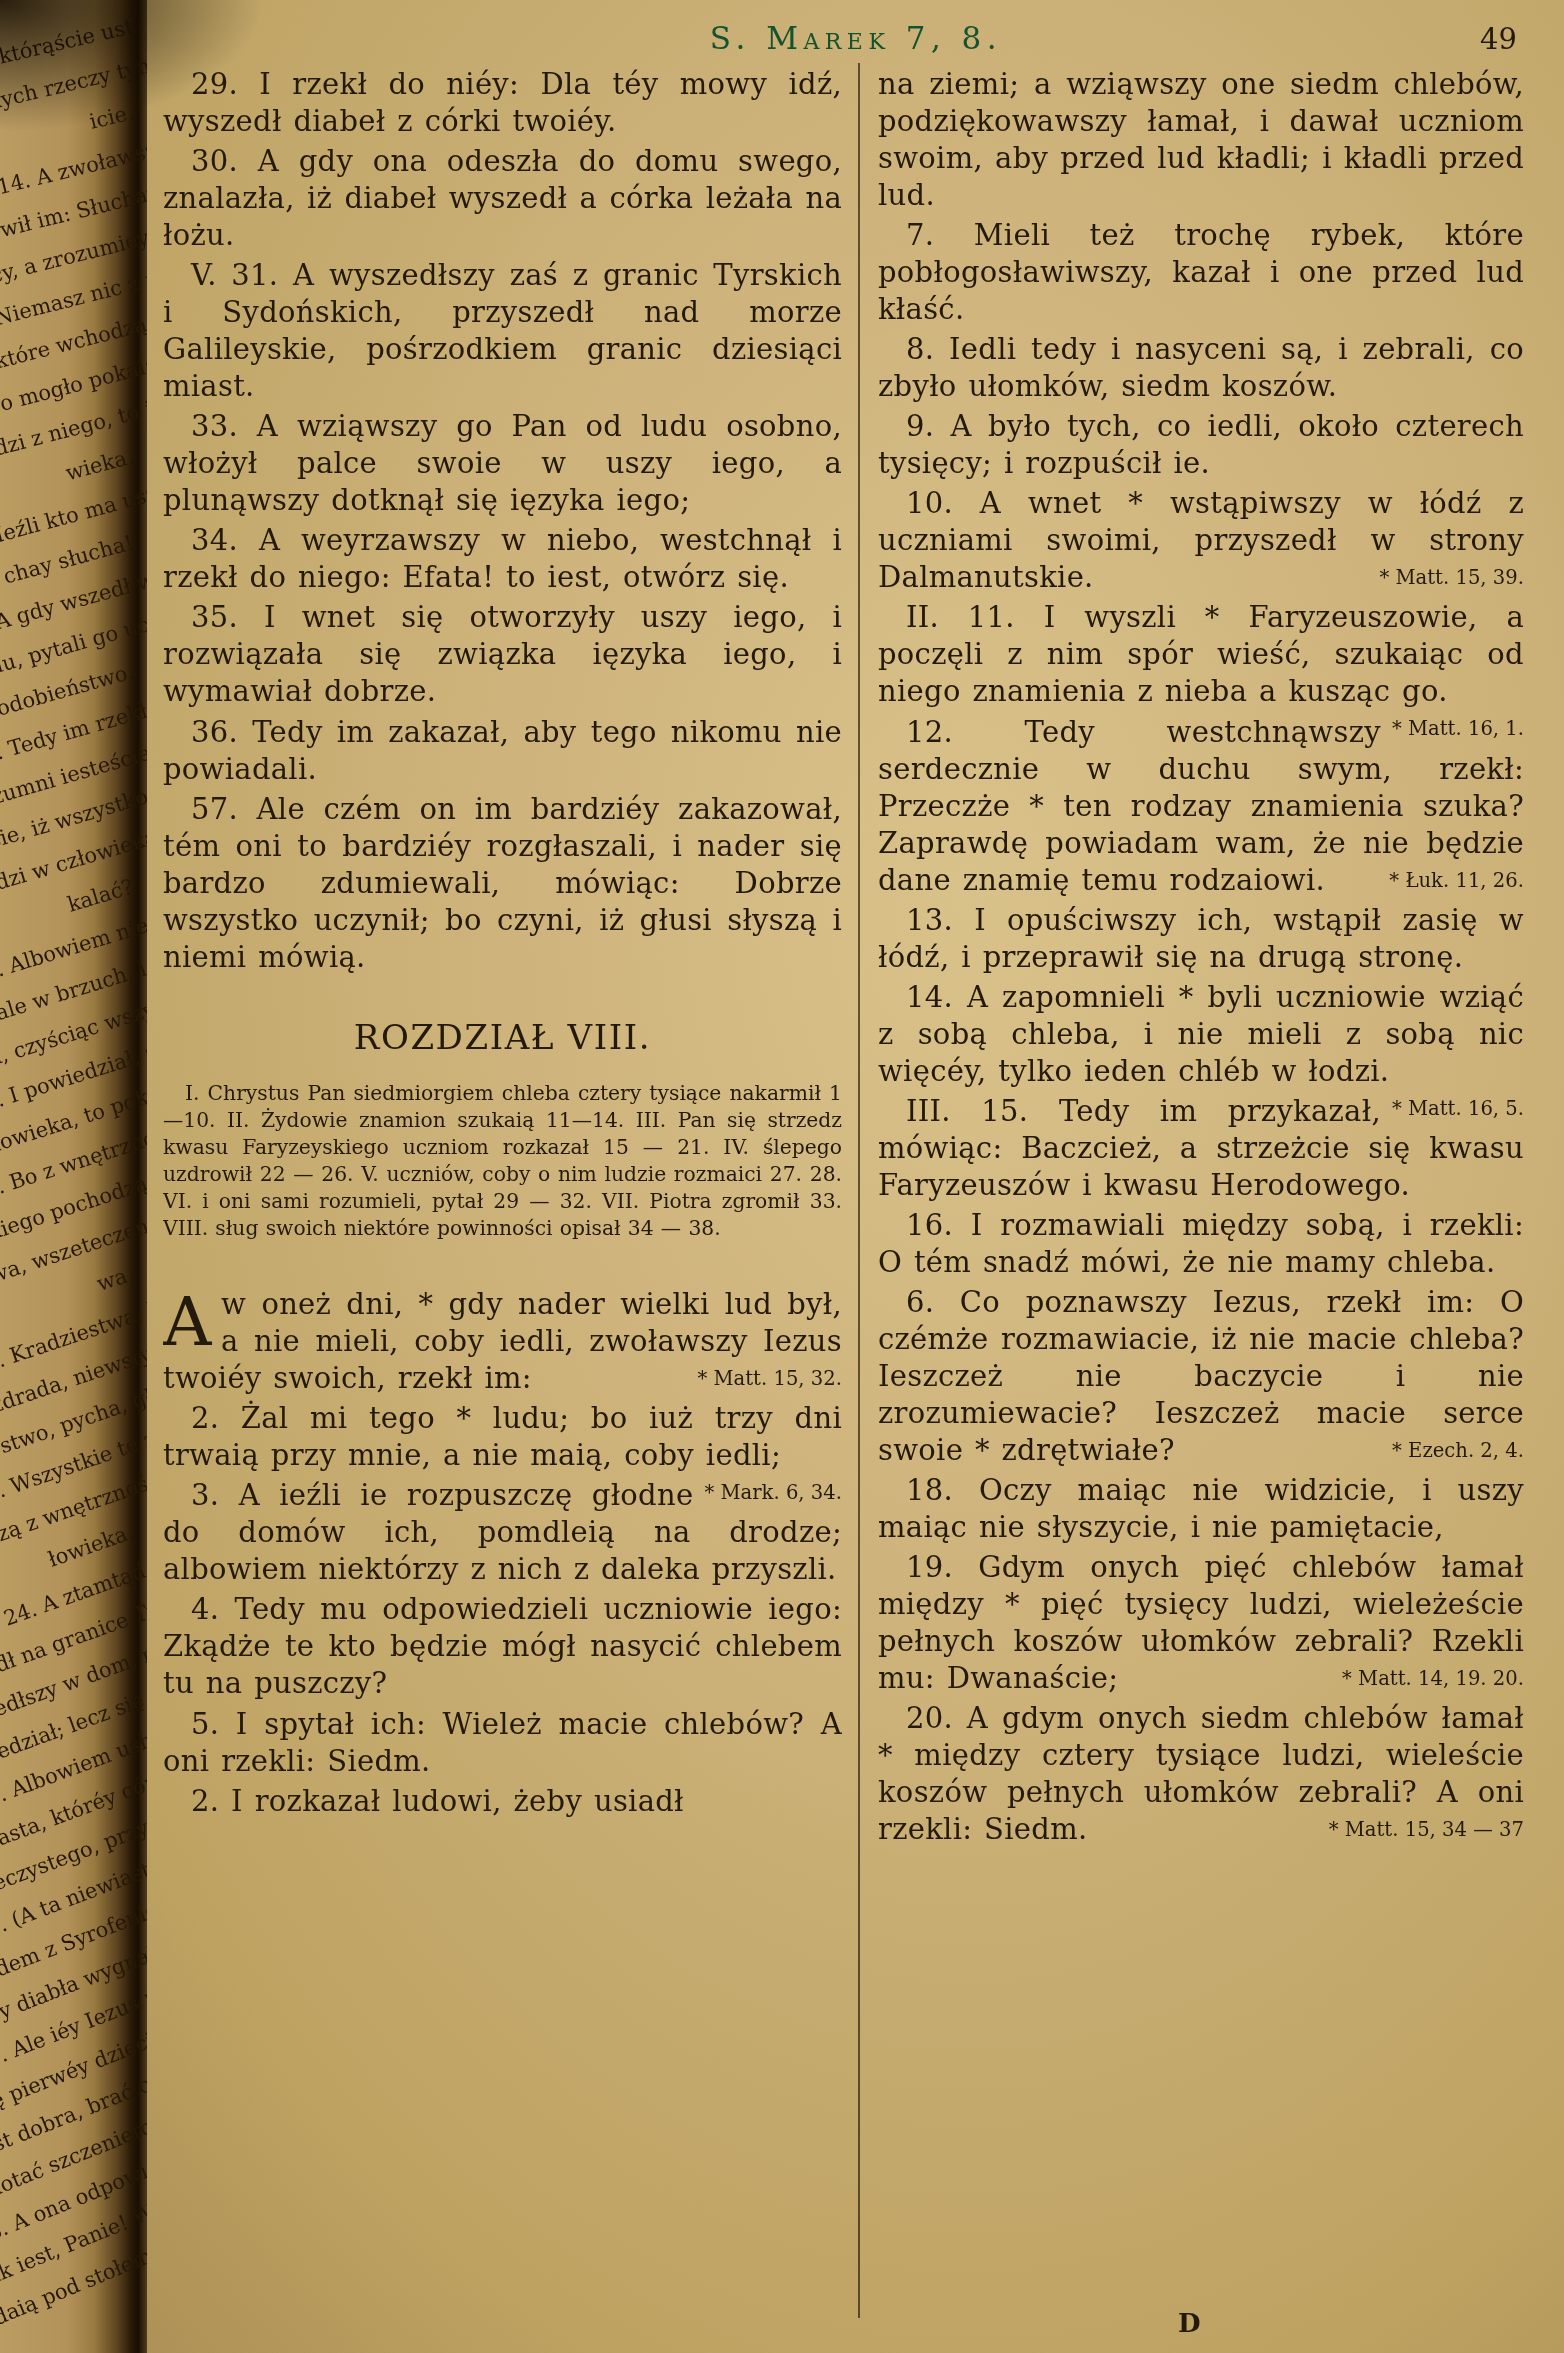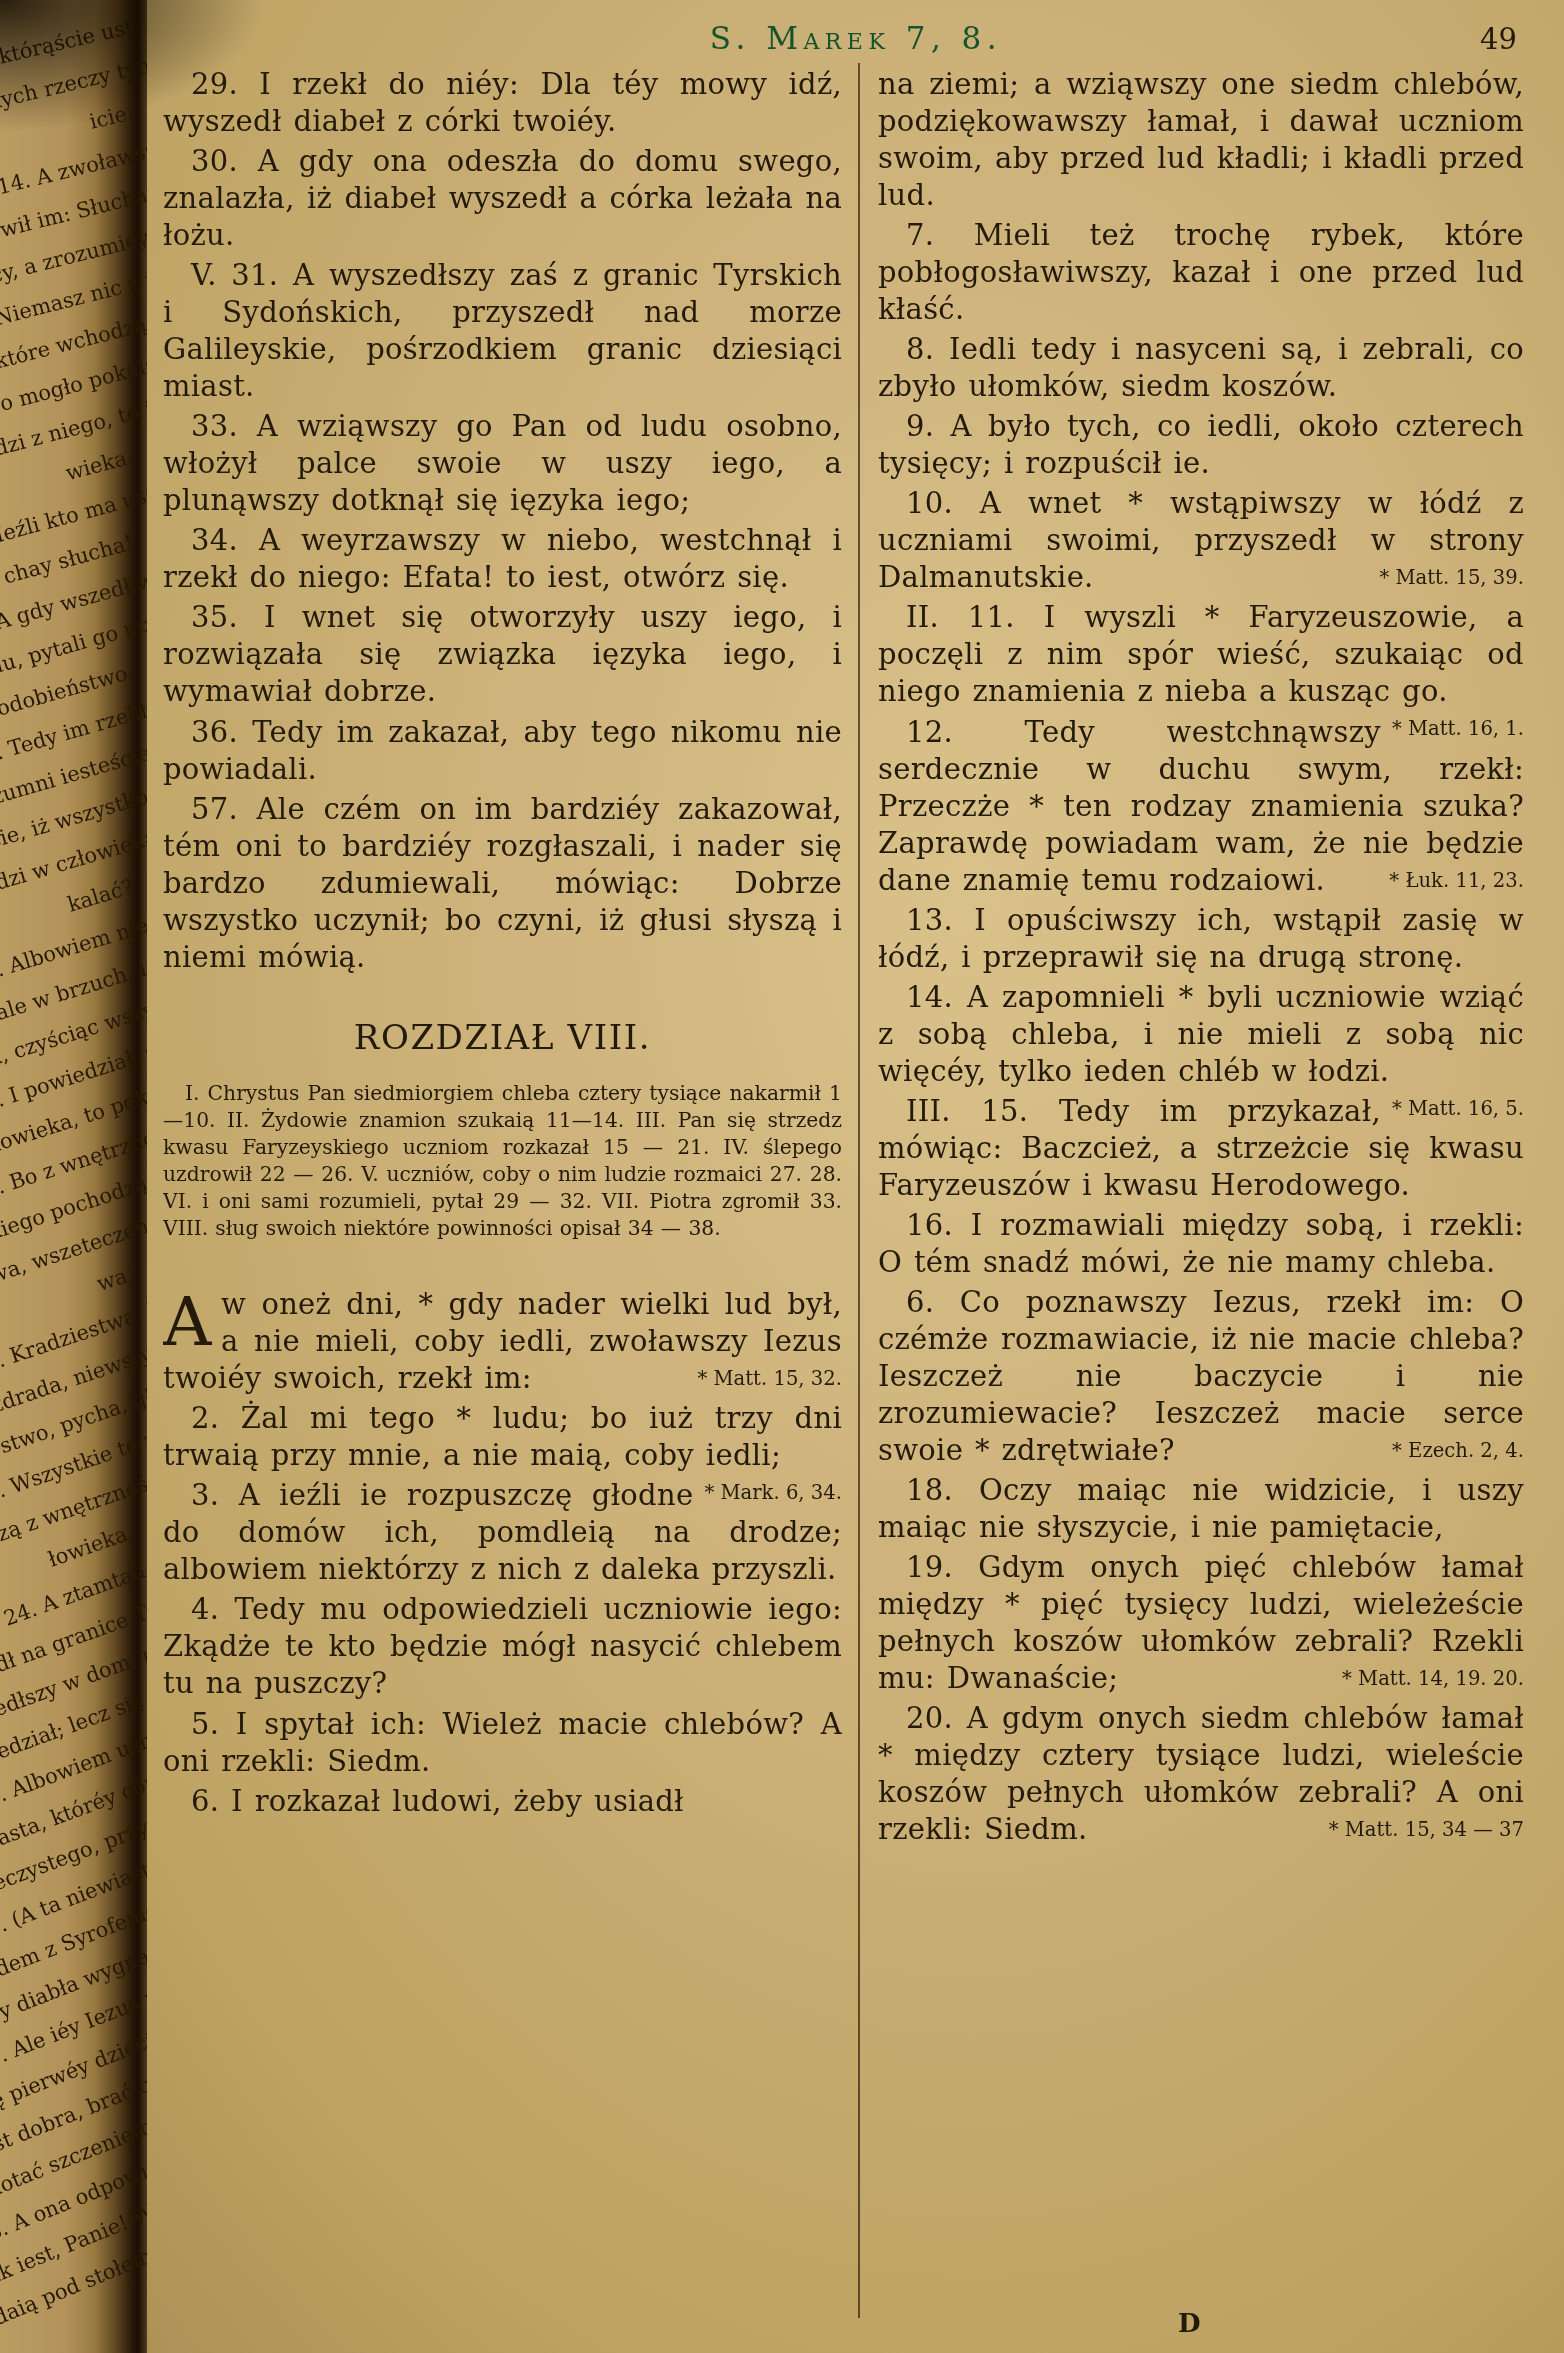--- a/index.html
+++ b/index.html
@@ -131,30 +131,30 @@
     <p class="verse"><span>35. I wnet się otworzyły uszy iego, i rozwiązała się związka ięzyka iego, i wymawiał dobrze.</span></p>
     <p class="verse"><span>36. Tedy im zakazał, aby tego nikomu nie powiadali.</span></p>
     <p class="verse"><span>57. Ale czém on im bardziéy zakazował, tém oni to bardziéy rozgłaszali, i nader się bardzo zdumiewali, mówiąc: Dobrze wszystko uczynił; bo czyni, iż głusi słyszą i niemi mówią.</span></p>
     <h2 class="chapter-heading"><span>ROZDZIAŁ VIII.</span></h2>
     <p class="chapter-summary"><span>I. Chrystus Pan siedmiorgiem chleba cztery tysiące nakarmił 1—10. II. Żydowie znamion szukaią 11—14. III. Pan się strzedz kwasu Faryzeyskiego uczniom rozkazał 15 — 21. IV. ślepego uzdrowił 22 — 26. V. uczniów, coby o nim ludzie rozmaici 27. 28. VI. i oni sami rozumieli, pytał 29 — 32. VII. Piotra zgromił 33. VIII. sług swoich niektóre powinności opisał 34 — 38.</span></p>
     <p class="verse drop"><span class="initial">A</span><span>w oneż dni, * gdy nader wielki lud był, a nie mieli, coby iedli, zwoławszy Iezus twoiéy swoich, rzekł im:</span><span class="ref">* Matt. 15, 32.</span></p>
     <p class="verse"><span>2. Żal mi tego * ludu; bo iuż trzy dni trwaią przy mnie, a nie maią, coby iedli;</span><span class="ref">* Mark. 6, 34.</span></p>
     <p class="verse"><span>3. A ieźli ie rozpuszczę głodne do domów ich, pomdleią na drodze; albowiem niektórzy z nich z daleka przyszli.</span></p>
     <p class="verse"><span>4. Tedy mu odpowiedzieli uczniowie iego: Zkądże te kto będzie mógł nasycić chlebem tu na puszczy?</span></p>
     <p class="verse"><span>5. I spytał ich: Wieleż macie chlebów? A oni rzekli: Siedm.</span></p>
-    <p class="verse"><span>6. I rozkazał ludowi, żeby usiadł</span></p>
+    <p class="verse"><span>2. I rozkazał ludowi, żeby usiadł</span></p>
   </main>
 <main class="col col-right" id="col-right">
     <p class="verse cont"><span>na ziemi; a wziąwszy one siedm chlebów, podziękowawszy łamał, i dawał uczniom swoim, aby przed lud kładli; i kładli przed lud.</span></p>
     <p class="verse"><span>7. Mieli też trochę rybek, które pobłogosławiwszy, kazał i one przed lud kłaść.</span></p>
     <p class="verse"><span>8. Iedli tedy i nasyceni są, i zebrali, co zbyło ułomków, siedm koszów.</span></p>
     <p class="verse"><span>9. A było tych, co iedli, około czterech tysięcy; i rozpuścił ie.</span></p>
     <p class="verse"><span>10. A wnet * wstąpiwszy w łódź z uczniami swoimi, przyszedł w strony Dalmanutskie.</span><span class="ref">* Matt. 15, 39.</span></p>
     <p class="verse"><span>II. 11. I wyszli * Faryzeuszowie, a poczęli z nim spór wieść, szukaiąc od niego znamienia z nieba a kusząc go.</span><span class="ref">* Matt. 16, 1.</span></p>
-    <p class="verse"><span>12. Tedy westchnąwszy serdecznie w duchu swym, rzekł: Przeczże * ten rodzay znamienia szuka? Zaprawdę powiadam wam, że nie będzie dane znamię temu rodzaiowi.</span><span class="ref">* Łuk. 11, 23.</span></p>
+    <p class="verse"><span>12. Tedy westchnąwszy serdecznie w duchu swym, rzekł: Przeczże * ten rodzay znamienia szuka? Zaprawdę powiadam wam, że nie będzie dane znamię temu rodzaiowi.</span><span class="ref">* Łuk. 11, 26.</span></p>
     <p class="verse"><span>13. I opuściwszy ich, wstąpił zasię w łódź, i przeprawił się na drugą stronę.</span></p>
     <p class="verse"><span>14. A zapomnieli * byli uczniowie wziąć z sobą chleba, i nie mieli z sobą nic więcéy, tylko ieden chléb w łodzi.</span><span class="ref">* Matt. 16, 5.</span></p>
     <p class="verse"><span>III. 15. Tedy im przykazał, mówiąc: Baczcież, a strzeżcie się kwasu Faryzeuszów i kwasu Herodowego.</span></p>
     <p class="verse"><span>16. I rozmawiali między sobą, i rzekli: O tém snadź mówi, że nie mamy chleba.</span></p>
     <p class="verse"><span>6. Co poznawszy Iezus, rzekł im: O czémże rozmawiacie, iż nie macie chleba? Ieszczeż nie baczycie i nie zrozumiewacie? Ieszczeż macie serce swoie * zdrętwiałe?</span><span class="ref">* Ezech. 2, 4.</span></p>
     <p class="verse"><span>18. Oczy maiąc nie widzicie, i uszy maiąc nie słyszycie, i nie pamiętacie,</span></p>
     <p class="verse"><span>19. Gdym onych pięć chlebów łamał między * pięć tysięcy ludzi, wieleżeście pełnych koszów ułomków zebrali? Rzekli mu: Dwanaście;</span><span class="ref">* Matt. 14, 19. 20.</span></p>
     <p class="verse"><span>20. A gdym onych siedm chlebów łamał * między cztery tysiące ludzi, wieleście koszów pełnych ułomków zebrali? A oni rzekli: Siedm.</span><span class="ref">* Matt. 15, 34 — 37</span></p>
   </main>
 

